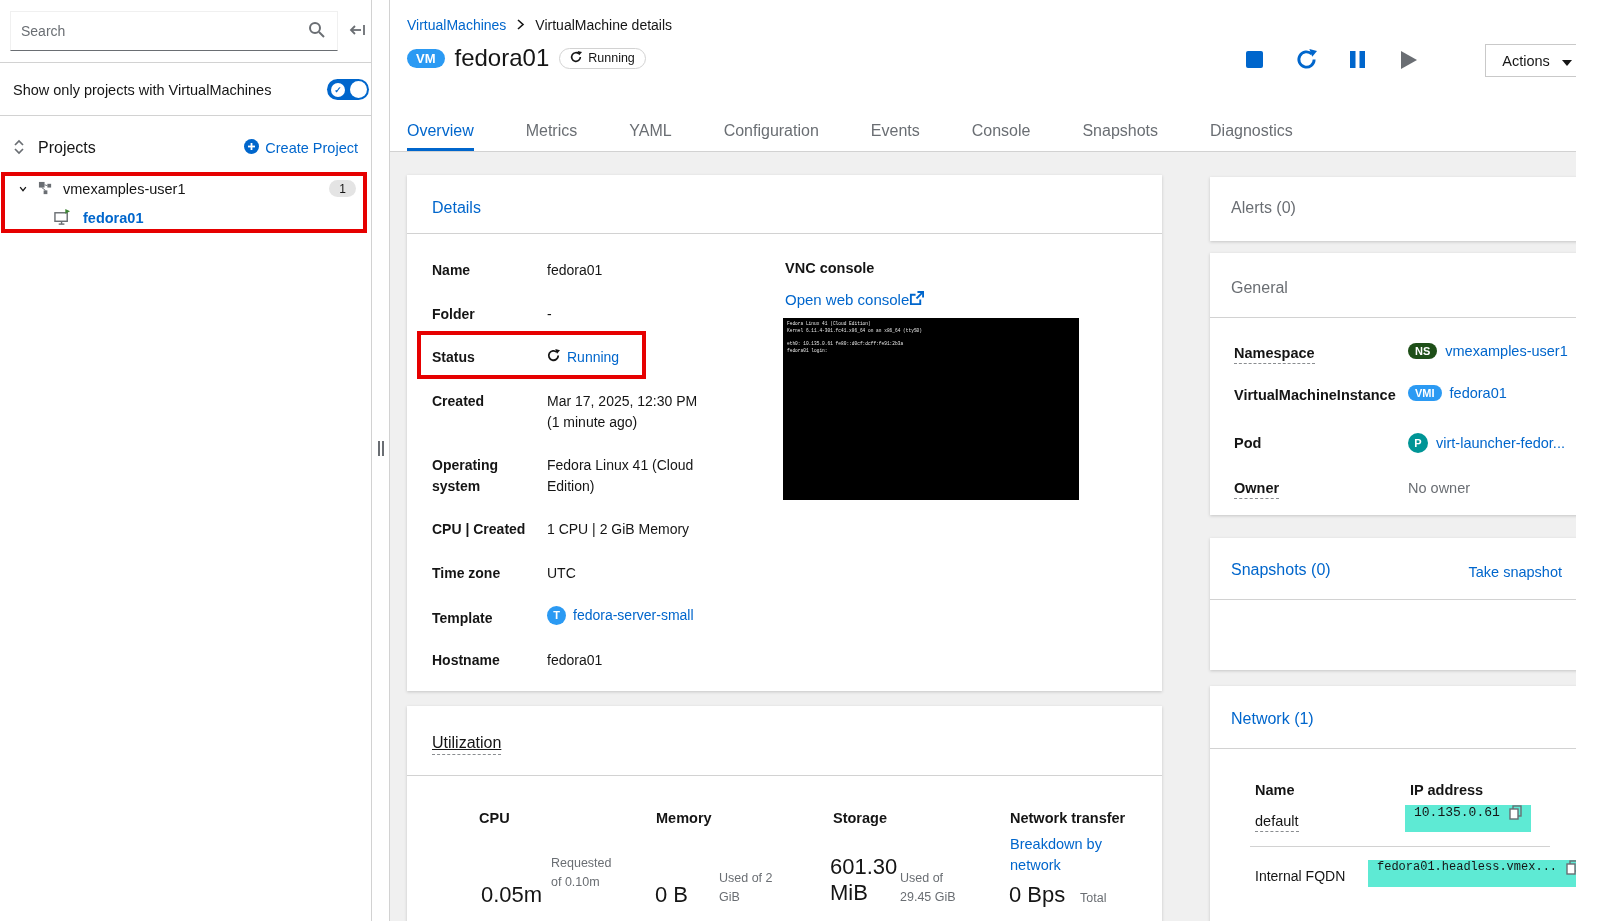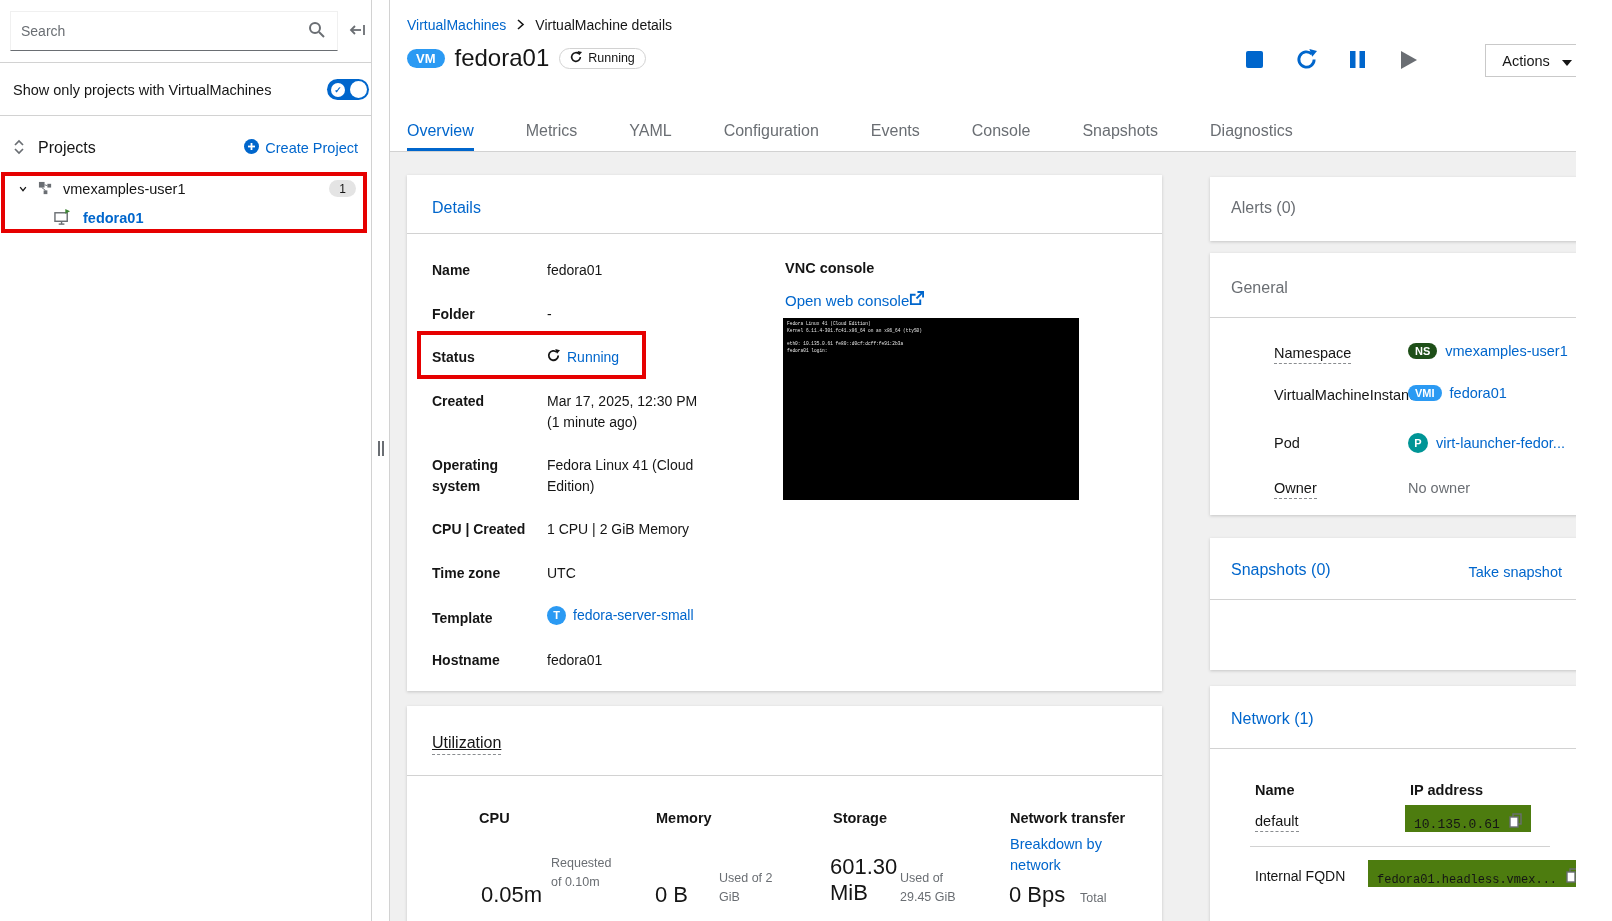--- a/index.html
+++ b/index.html
@@ -63,48 +63,48 @@
 
   
   .details-card { left:17px; top:175px; width:755px; height:516px; }
   .card-title-link { position:absolute; left:25px; top:24px; font-size:16px; color:#0066cc; }
   .drow { position:absolute; left:25px; width:330px; }
   .dlabel { position:absolute; left:0; top:0; width:112px; font-weight:700; font-size:14px; line-height:1.5; }
   .dvalue { position:absolute; left:115px; top:0; width:165px; font-size:14px; line-height:1.5; }
   .inline-flex { display:flex; align-items:center; gap:7px; }
   .t-badge { width:19px; height:19px; border-radius:50%; background:#2b9af3; color:#fff; font-size:11px; font-weight:700; display:flex; align-items:center; justify-content:center; flex:0 0 auto; }
   .vnc-title { position:absolute; left:378px; top:85px; font-weight:700; font-size:14.5px; }
-  .vnc-link { position:absolute; left:378px; top:116px; font-size:15px; color:#0066cc; display:flex; align-items:center; gap:0; }
+  .vnc-link { position:absolute; left:378px; top:116px; font-size:15px; color:#0066cc; display:flex; align-items:flex-start; gap:0; }
   .vnc-screen { position:absolute; left:376px; top:143px; width:296px; height:182px; background:#000; cursor:pointer; }
   .vnc-screen pre { margin:0; padding:3px 4px; font-family:"Liberation Mono", monospace; font-size:4.5px; line-height:1.5; color:#e8e8e8; }
 
   
   .util-card { left:17px; top:706px; width:755px; height:260px; }
   .util-title { position:absolute; left:25px; top:28px; font-size:16px; color:#151515; border-bottom:1px dashed #8a8d90; padding-bottom:2px; cursor:pointer;text-decoration:underline; }
   .u-head { position:absolute; top:104px; font-weight:700; font-size:14.5px; }
   .u-big { position:absolute; font-size:22px; color:#151515; }
   .u-sub { position:absolute; font-size:12.5px; color:#6a6e73; line-height:1.55; }
   .u-link { position:absolute; left:603px; top:128px; width:110px; font-size:14.5px; color:#0066cc; line-height:1.45; }
 
   
   .alerts-card { left:820px; top:177px; width:379px; height:64px; }
   .r-title-gray { position:absolute; left:21px; top:22px; font-size:16px; color:#6a6e73; }
   .general-card { left:820px; top:253px; width:379px; height:262px; }
-  .grow-label { position:absolute; left:24px; font-weight:400; font-size:14.5px;margin-left:40px; }
+  .grow-label { position:absolute; left:24px; font-weight:700; font-size:14.5px; }
   .grow-value { position:absolute; left:198px; display:flex; align-items:center; gap:8px; font-size:14.5px; }
   .res-pill { color:#fff; font-weight:700; font-size:11px; padding:2px 7px; border-radius:10px; flex:0 0 auto; }
   .res-circle { width:20px; height:20px; border-radius:50%; color:#fff; font-weight:700; font-size:11px; display:flex; align-items:center; justify-content:center; flex:0 0 auto; }
   .snap-card { left:820px; top:538px; width:379px; height:132px; }
   .snap-title { position:absolute; left:21px; top:23px; font-size:16px; color:#0066cc; }
   .snap-action { position:absolute; right:21px; top:25px; font-size:14.5px; color:#0066cc; background:none; border:none; }
   .snap-empty { position:absolute; left:0; top:88px; width:100%; text-align:center; font-size:14.5px; }
   .net-card { left:820px; top:686px; width:379px; height:280px; }
   .net-title { position:absolute; left:21px; top:24px; font-size:16px; color:#0066cc; }
   .net-h { position:absolute; top:96px; font-weight:700; font-size:14.5px; }
-  .chip { position:absolute; height:27px; background:#4d7c0f; display:flex; align-items:flex-end; gap:9px; padding:0 9px; font-family:"Liberation Mono", monospace; font-size:13px; }
+  .chip { position:absolute; height:27px; background:#5eead4; display:flex; align-items:flex-start; gap:9px; padding:0 9px; font-family:"Liberation Mono", monospace; font-size:13px; }
   .copy-btn { background:none; border:none; padding:0; display:flex; }
   .net-row-hr { position:absolute; left:40px; top:160px; width:300px; height:1px; background:#d2d2d2; }
 
   
   .annot { position:absolute; border:4px solid #e60000; pointer-events:none; z-index:50; }
   .annot-sidebar { left:1px; top:172px; width:366px; height:61px; }
   .annot-status { left:10px; top:156px; width:229px; height:48px; }
 </style>
 </head>
 <body>

